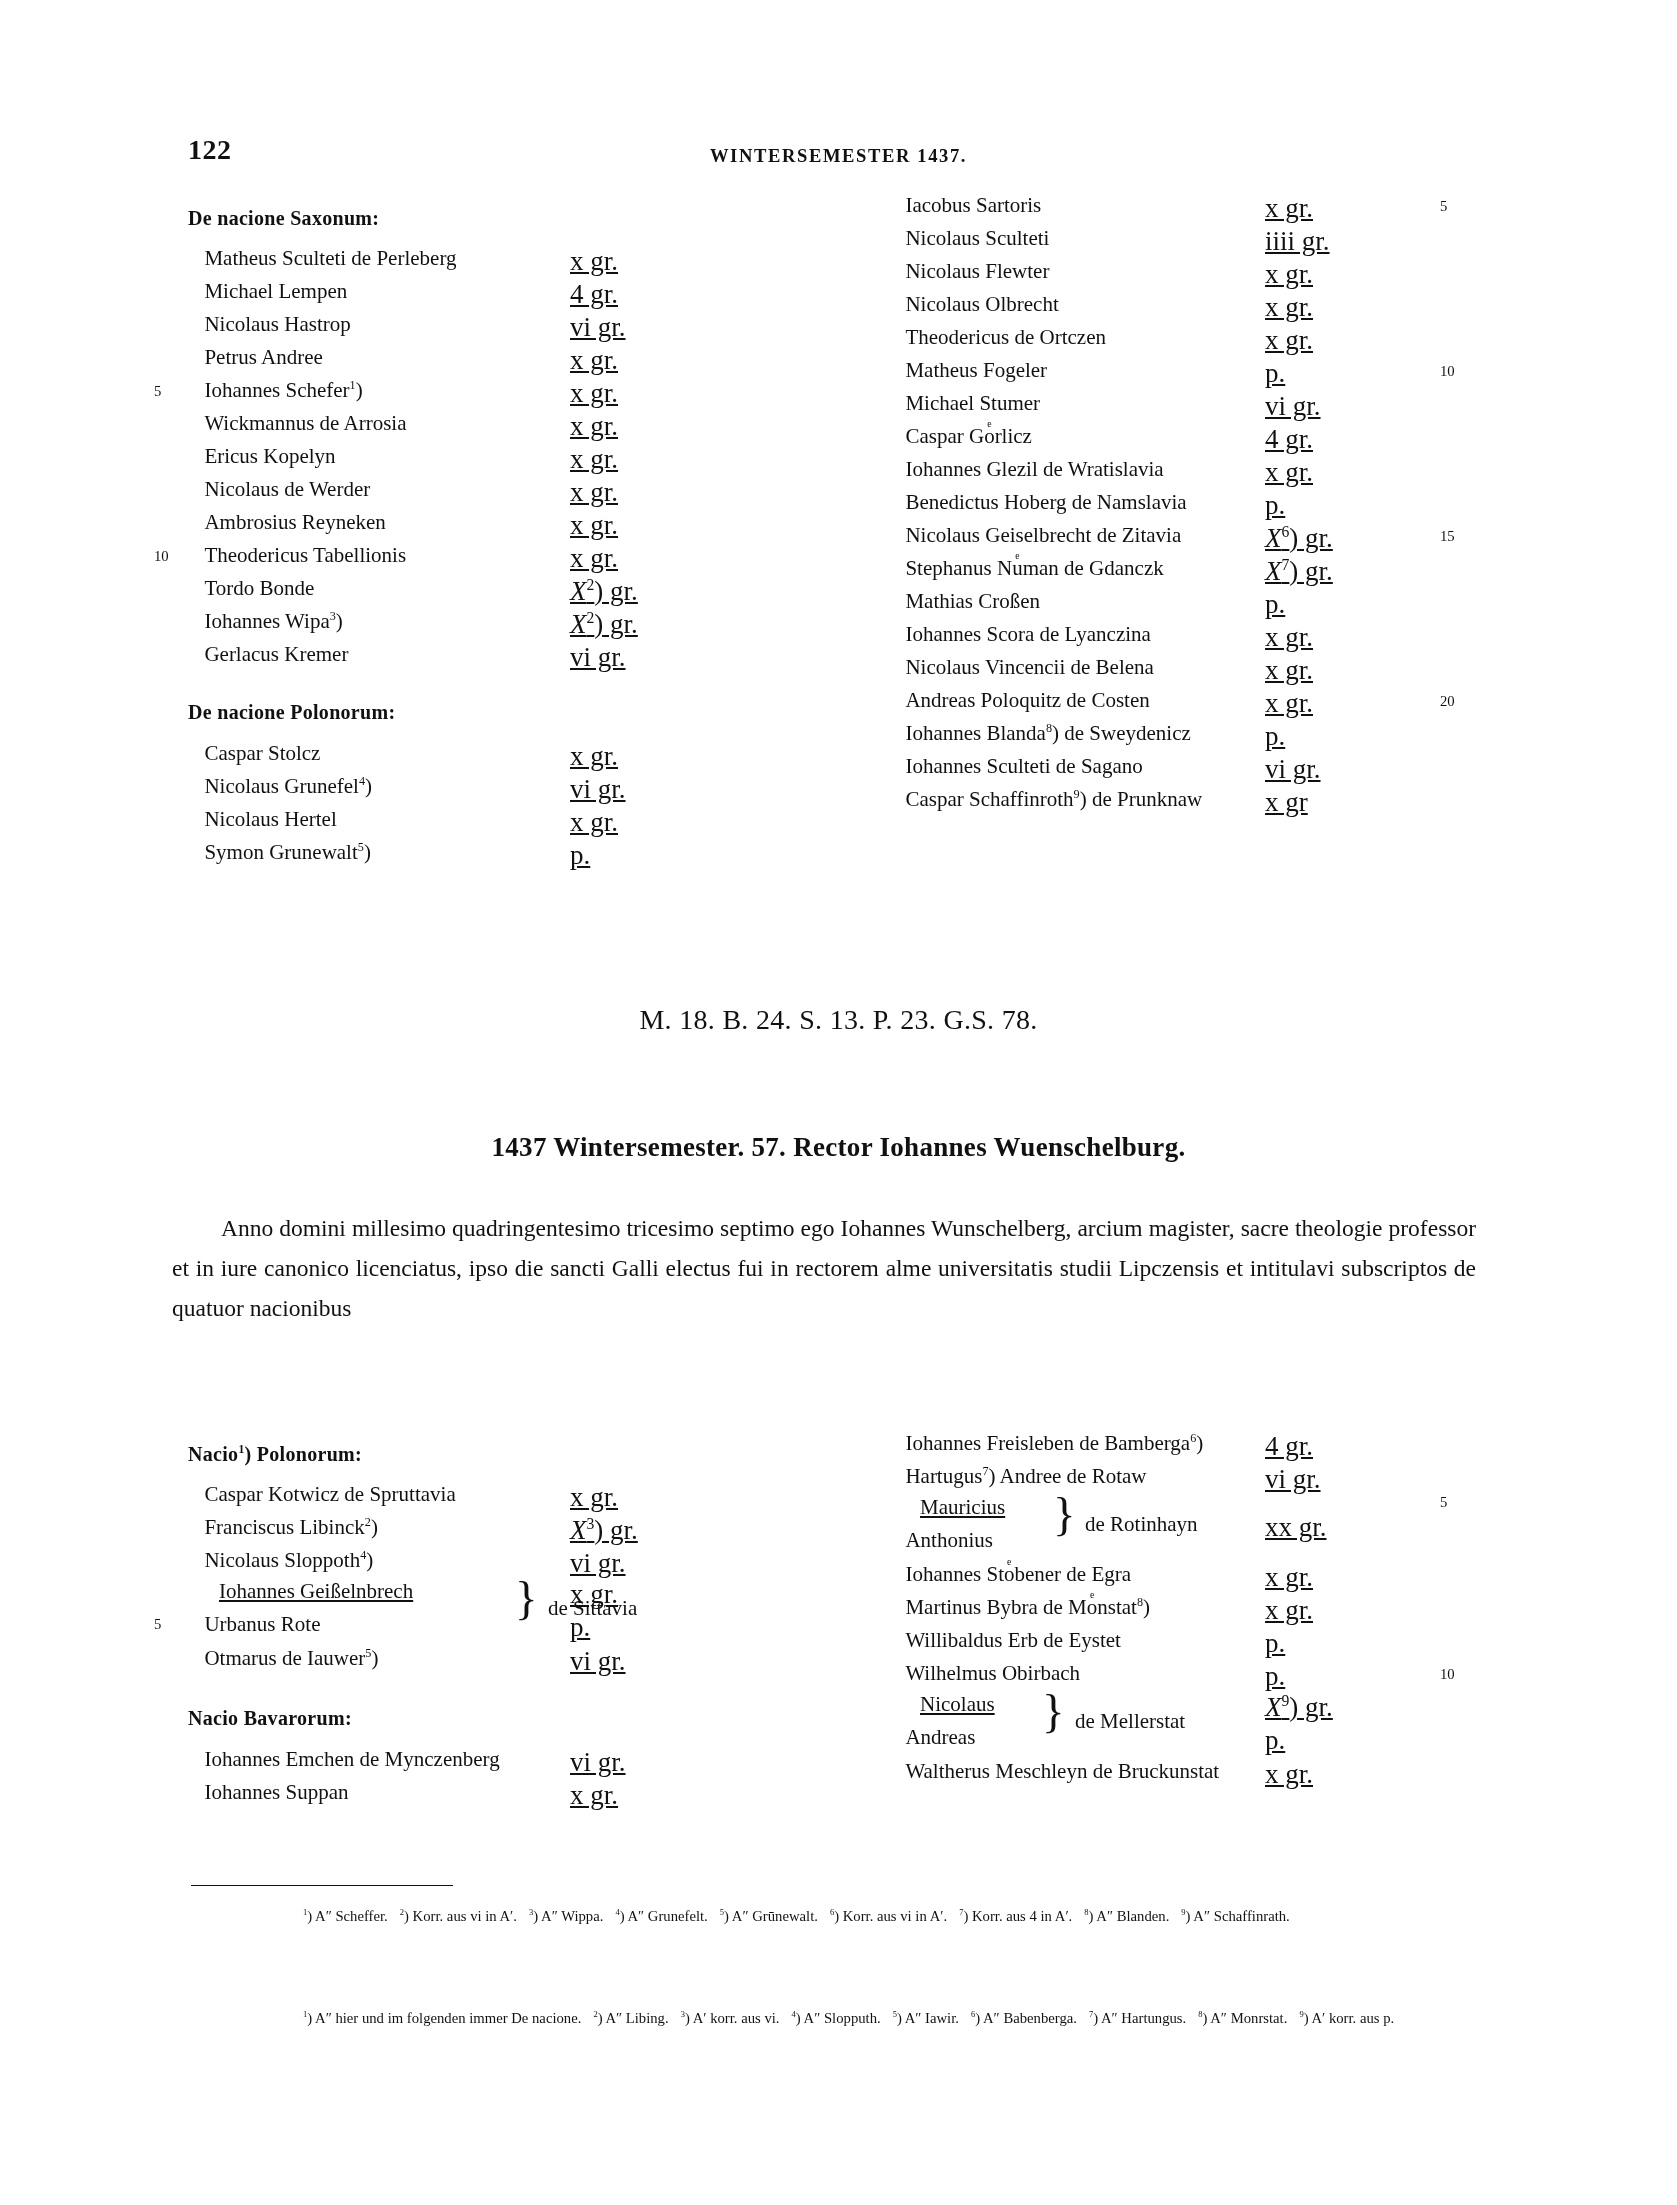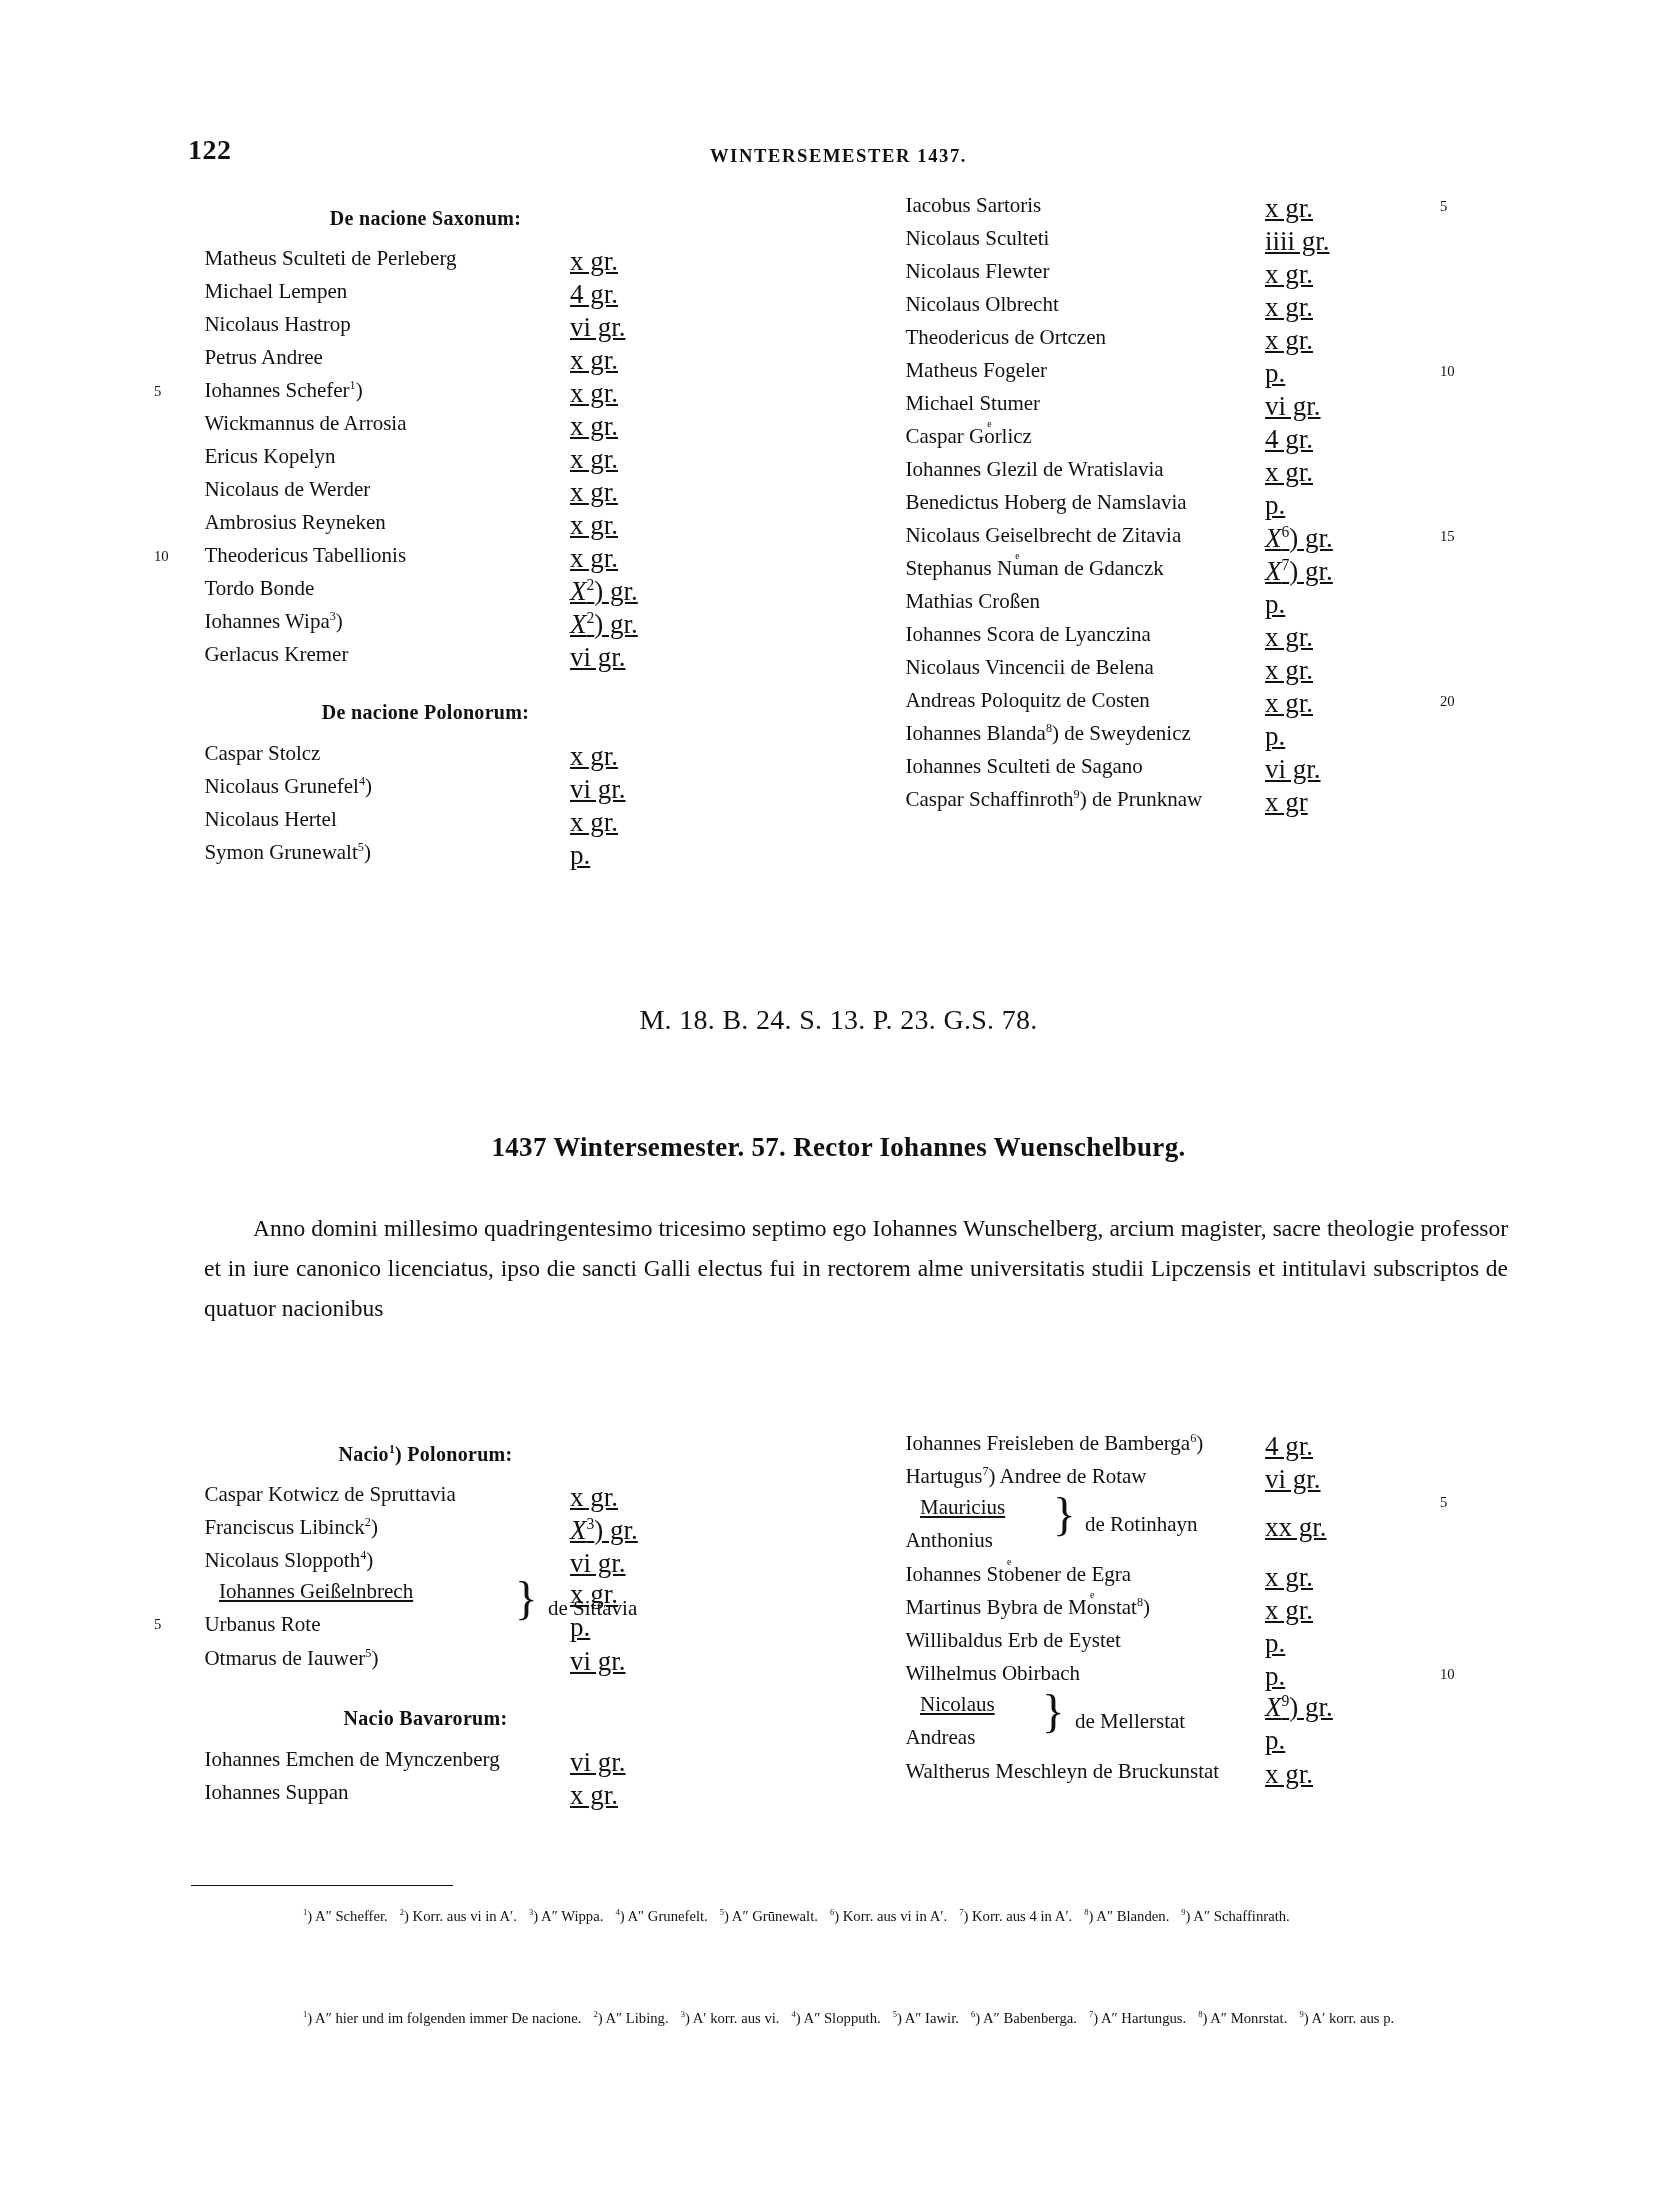--- a/index.html
+++ b/index.html
@@ -25,21 +25,21 @@
   }
 
   
   .cols { position:absolute; }
   .col { position:absolute; top:0; }
   .colL { left:0; }
   .colR { left:701px; }
 
   .sechead {
     font-size:20px; font-weight:700; letter-spacing:0.3px;
-    text-align:center; margin:0 0 16.4px 0; width:475px;
+    text-align:left; margin:0 0 16.4px 0; width:475px;
   }
 
   .row {
     position:relative;
     height:33px;
     width:644px;
     font-size:21px;
     white-space:nowrap;
   }
   .idx {
@@ -80,21 +80,21 @@
     position:absolute; left:0; width:1677px; text-align:center;
     font-size:28px; letter-spacing:0.3px;
   }
 
   
   .mainhead {
     position:absolute; left:0; width:1677px; text-align:center;
     font-size:27px; font-weight:700; letter-spacing:0.3px;
   }
   .bodypara {
-    position:absolute; left:204px; width:1304px;
+    position:absolute; left:172px; width:1304px;
     font-size:23.5px; line-height:40px; text-align:justify;
     text-indent:49px;
   }
 
   
   .fnrule {
     position:absolute; left:191px; top:1885px; width:262px;
     border-top:1.6px solid #111; height:0;
   }
   .fnblock {

